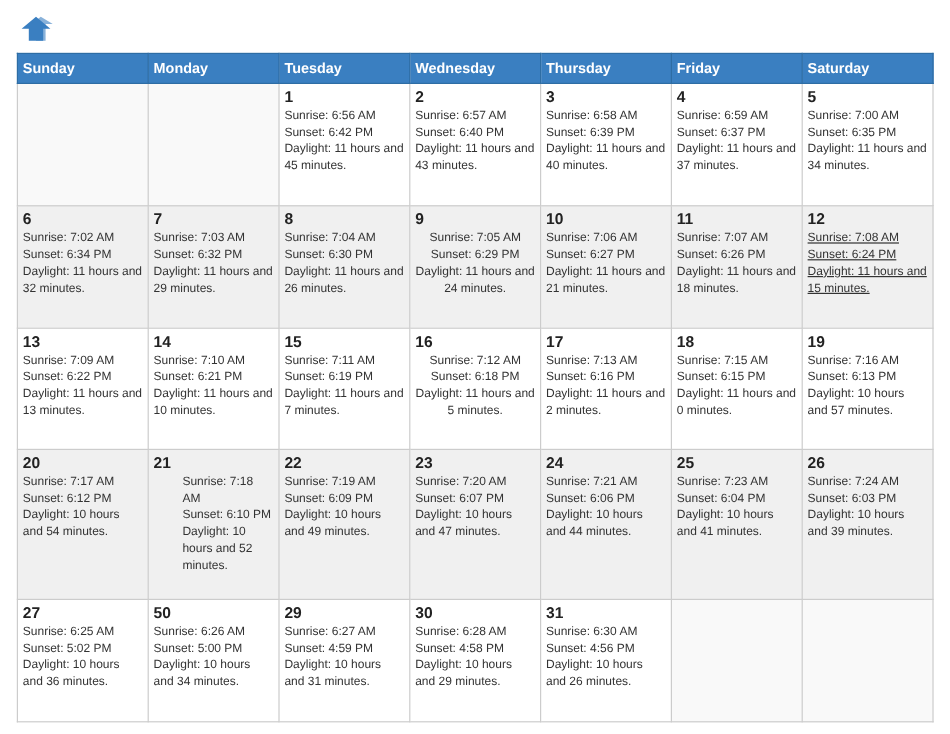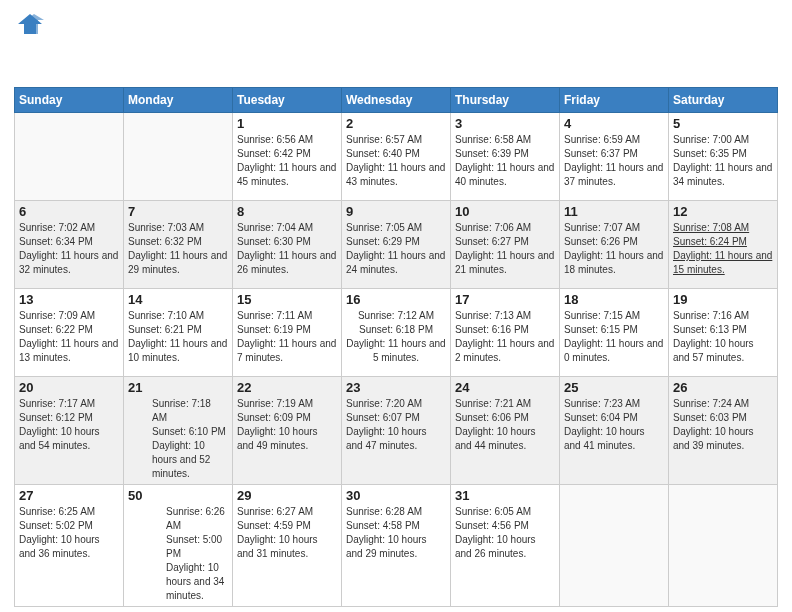--- a/index.html
+++ b/index.html
@@ -9,21 +9,20 @@
       width: 792px;
       height: 612px;
       overflow: hidden;
     }
     .page {
       width: 792px;
       height: 612px;
       padding: 10px 14px 10px 14px;
       display: flex;
       flex-direction: column;
-      gap: 43px;
     }
     .header {
       display: flex;
       justify-content: space-between;
       align-items: flex-start;
       margin-bottom: 6px;
     }
     .logo {
       display: flex;
       align-items: center;
@@ -186,21 +185,21 @@
 Daylight: 11 hours and 29 minutes.</div>
           </td>
           <td>
             <div class="day-number">8</div>
             <div class="day-info" style="white-space: pre-line;">Sunrise: 7:04 AM
 Sunset: 6:30 PM
 Daylight: 11 hours and 26 minutes.</div>
           </td>
           <td>
             <div class="day-number">9</div>
-            <div class="day-info" style="white-space: pre-line;">Sunrise: 7:05 AM
+            <div class="day-info" style="white-space: pre-line; text-align: center;">Sunrise: 7:05 AM
 Sunset: 6:29 PM
 Daylight: 11 hours and 24 minutes.</div>
           </td>
           <td>
             <div class="day-number">10</div>
             <div class="day-info" style="white-space: pre-line;">Sunrise: 7:06 AM
 Sunset: 6:27 PM
 Daylight: 11 hours and 21 minutes.</div>
           </td>
           <td>
@@ -306,39 +305,39 @@
         </tr>
         <tr>
           <td>
             <div class="day-number">27</div>
             <div class="day-info" style="white-space: pre-line;">Sunrise: 6:25 AM
 Sunset: 5:02 PM
 Daylight: 10 hours and 36 minutes.</div>
           </td>
           <td>
             <div class="day-number">50</div>
-            <div class="day-info" style="white-space: pre-line; margin-left: 38px;">Sunrise: 6:26 AM
+            <div class="day-info" style="white-space: pre-line;">Sunrise: 6:26 AM
 Sunset: 5:00 PM
 Daylight: 10 hours and 34 minutes.</div>
           </td>
           <td>
             <div class="day-number">29</div>
             <div class="day-info" style="white-space: pre-line;">Sunrise: 6:27 AM
 Sunset: 4:59 PM
 Daylight: 10 hours and 31 minutes.</div>
           </td>
           <td>
             <div class="day-number">30</div>
             <div class="day-info" style="white-space: pre-line;">Sunrise: 6:28 AM
 Sunset: 4:58 PM
 Daylight: 10 hours and 29 minutes.</div>
           </td>
           <td>
             <div class="day-number">31</div>
-            <div class="day-info" style="white-space: pre-line;">Sunrise: 6:05 AM
+            <div class="day-info" style="white-space: pre-line;">Sunrise: 6:30 AM
 Sunset: 4:56 PM
 Daylight: 10 hours and 26 minutes.</div>
           </td>
           <td class="empty"></td>
           <td class="empty"></td>
         </tr>
       </tbody>
   </table>
 </div>
 

